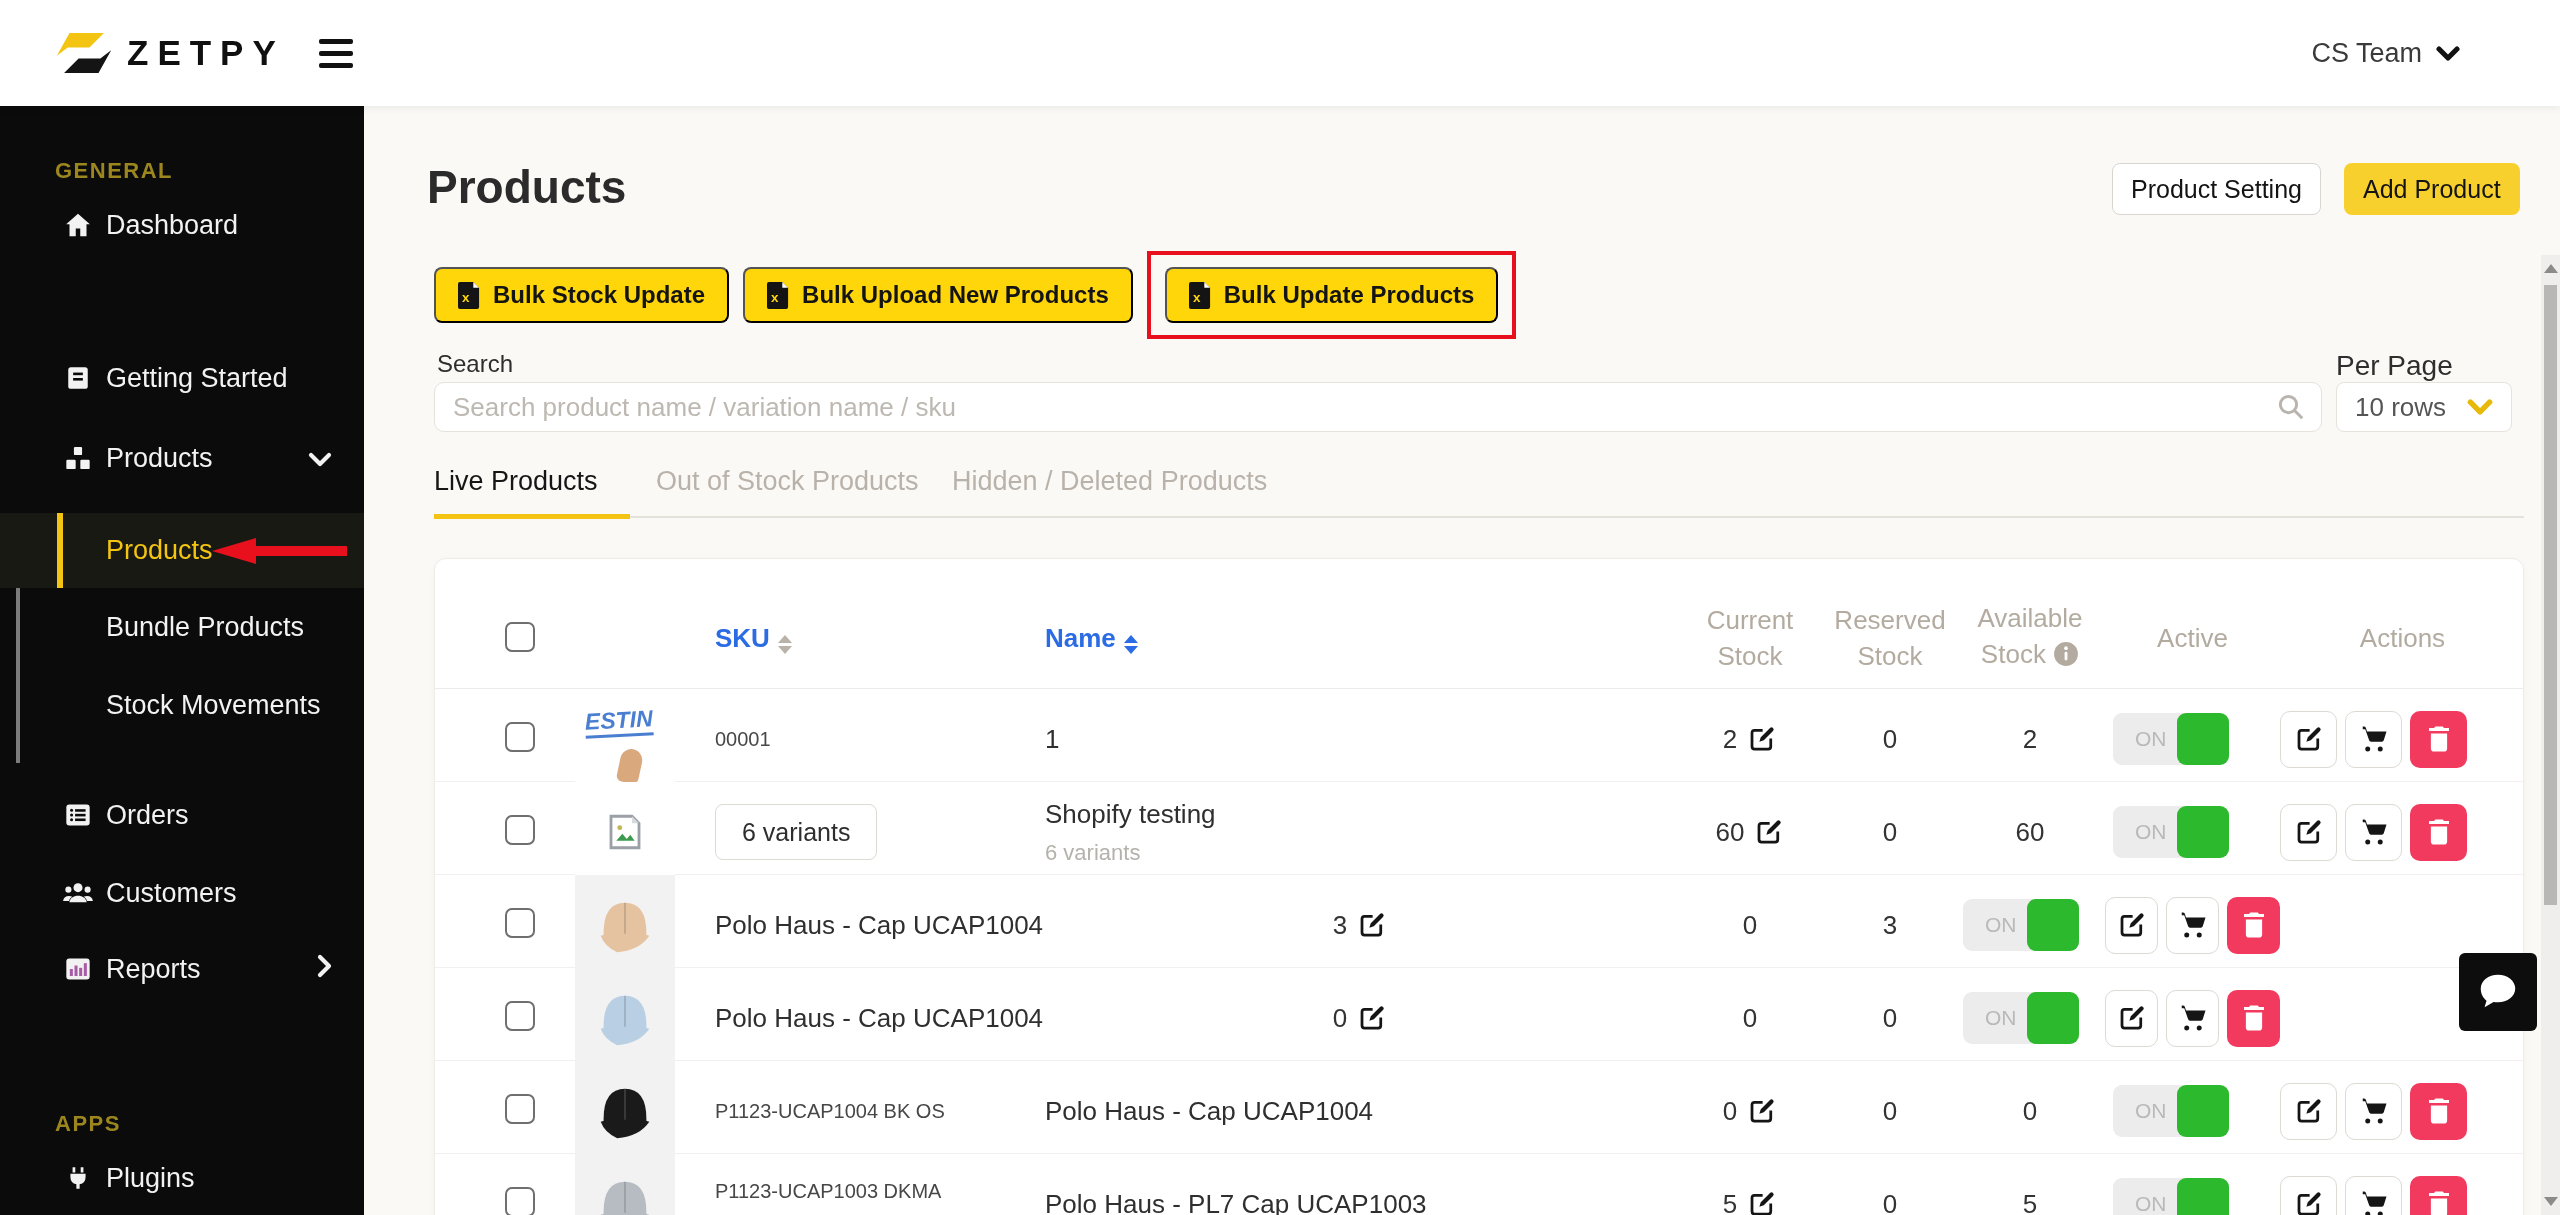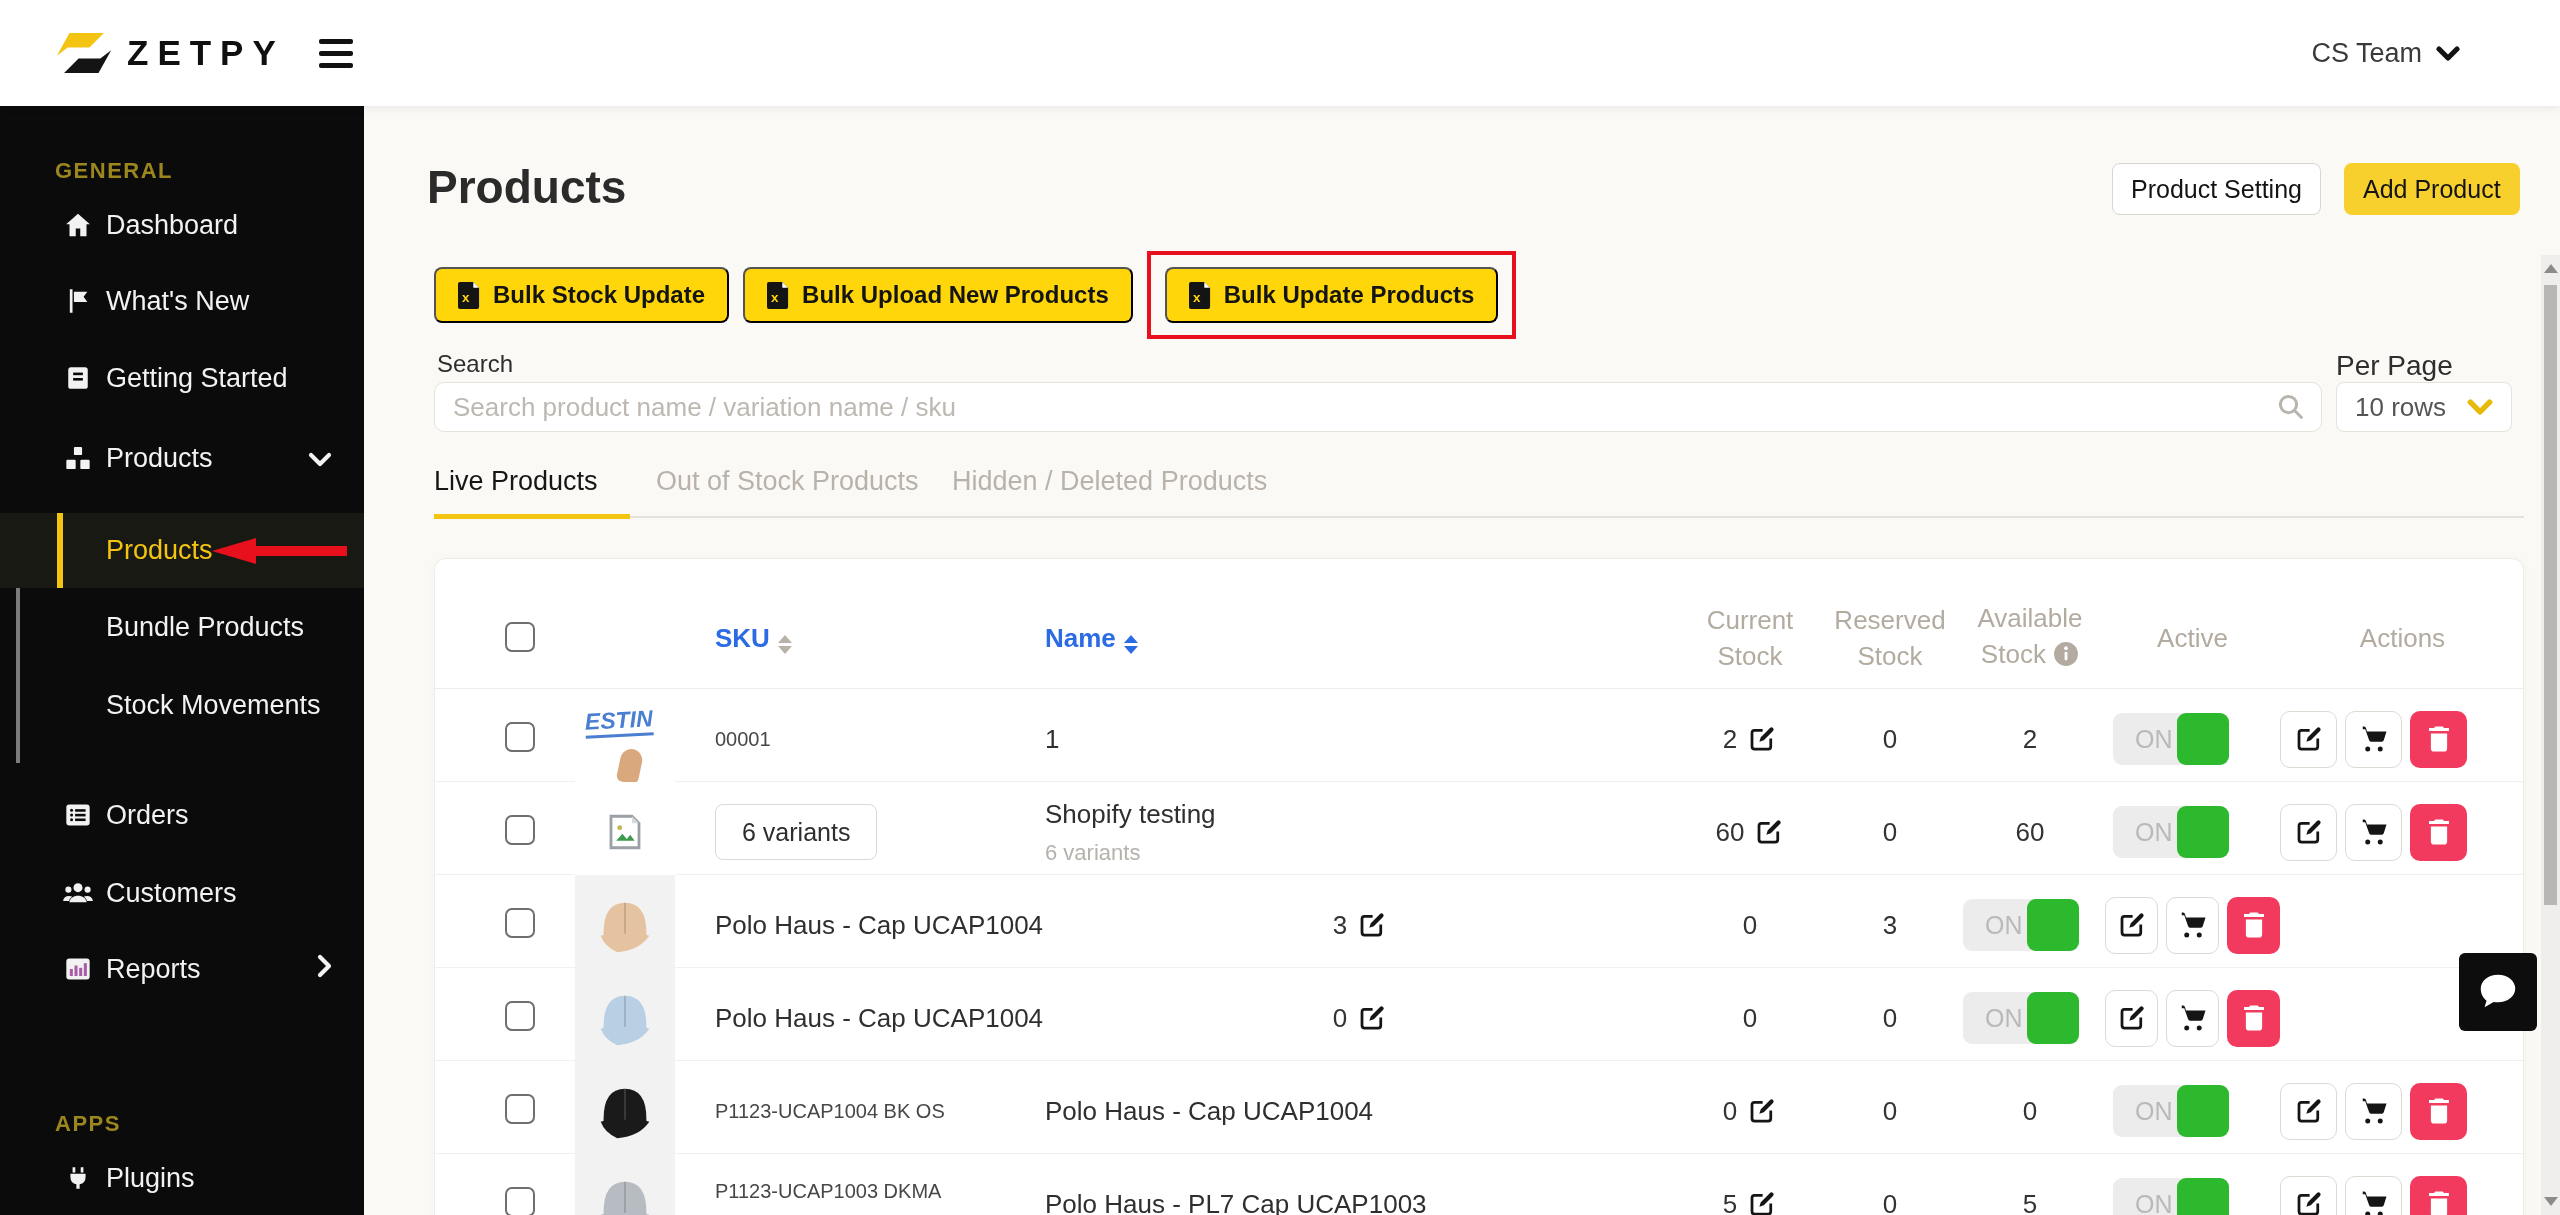--- a/index.html
+++ b/index.html
@@ -101,21 +101,21 @@
   .variants-btn { display:inline-flex; align-items:center; height:56px; padding:0 26px; border:1px solid #ddd9d3;
                   border-radius:8px; background:#fff; font-size:25px; color:#2e2e2e; cursor:pointer; }
   .cell-name { font-size:26px; color:#2f2f2f; }
   .name-sub { font-size:22px; color:#b5b1ab; margin-top:10px; }
   .c-num { text-align:center; font-size:26px; color:#333; }
   .stocked { display:flex; align-items:center; justify-content:center; gap:10px; }
   .stocked span { font-size:26px; color:#333; }
   .stocked svg { cursor:pointer; }
   .toggle { position:relative; width:116px; height:52px; background:#ececec; border-radius:9px;
             margin-left:8px; cursor:pointer; }
-  .toggle .on { position:absolute; left:22px; top:50%; transform:translateY(-50%); color:#b9b9b9; font-size:25px; }
+  .toggle .on { position:absolute; left:22px; top:50%; transform:translateY(-50%); color:#b9b9b9; font-size:21px; }
   .toggle .knob { position:absolute; right:0; top:0; width:52px; height:52px; background:#2db92d; border-radius:9px; }
   .actions { display:flex; gap:8px; }
   .a-btn { width:57px; height:57px; border-radius:10px; display:flex; align-items:center; justify-content:center;
            cursor:pointer; background:#fff; border:1px solid #ddd9d3; }
   .a-btn.pink { background:#f23a5f; border:none; }
 
   
   .chat-fab { position:absolute; left:2459px; top:953px; width:78px; height:78px; background:#0d0d0d;
               border-radius:6px; display:flex; align-items:center; justify-content:center; cursor:pointer; z-index:40; }
   .pg-scroll { position:absolute; right:0; top:255px; width:19px; height:960px; background:#f0eeec; z-index:50; }
@@ -154,28 +154,20 @@
 
   <div class="s-item" style="top:91px">
     <span class="ico">
       <svg viewBox="0 0 24 24" width="30" fill="#f2f2f2">
           <path d="M12 3l9.5 8.3h-2.7V21h-5v-6.2h-3.6V21h-5v-9.7H2.5z"></path>
         </svg>
       </span>
     <span class="lbl">Dashboard</span>
   </div>
 
-  <div class="s-item" style="top:167px">
-    <span class="ico">
-      <svg viewBox="0 0 24 24" width="28" fill="#f2f2f2">
-          <path d="M5 2h2.3v20H5zM8.5 4h11.5l-3.2 4.4 3.2 4.4H8.5z"></path>
-        </svg>
-      </span>
-    <span class="lbl">What's New</span>
-  </div>
 
   <div class="s-item" style="top:244px">
     <span class="ico">
       <svg viewBox="0 0 24 24" width="26">
           <rect x="3" y="2" width="18" height="20" rx="2.5" fill="#f2f2f2"></rect>
           <rect x="7.5" y="7" width="9" height="2.4" fill="#0b0b0b"></rect>
           <rect x="7.5" y="12" width="9" height="2.4" fill="#0b0b0b"></rect>
         </svg>
       </span>
     <span class="lbl">Getting Started</span>

